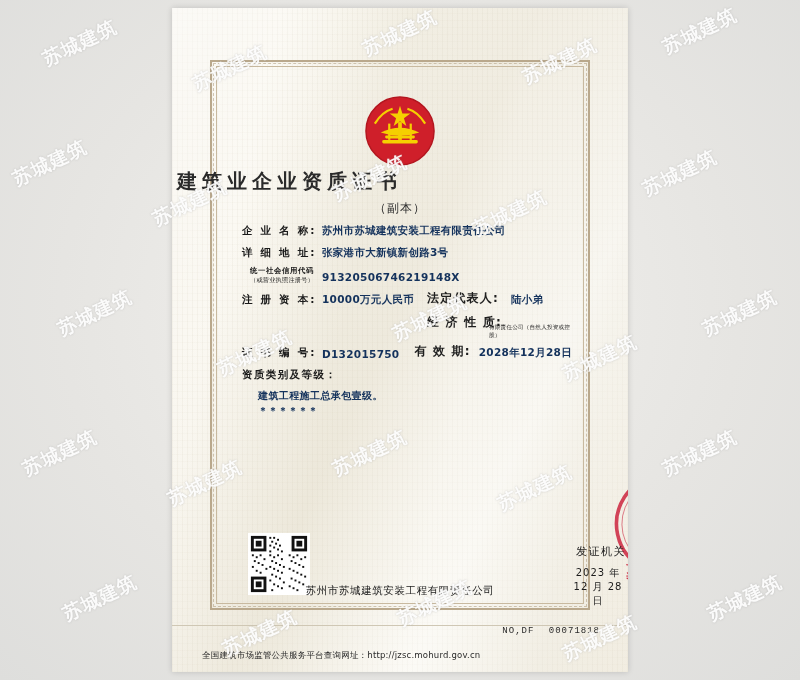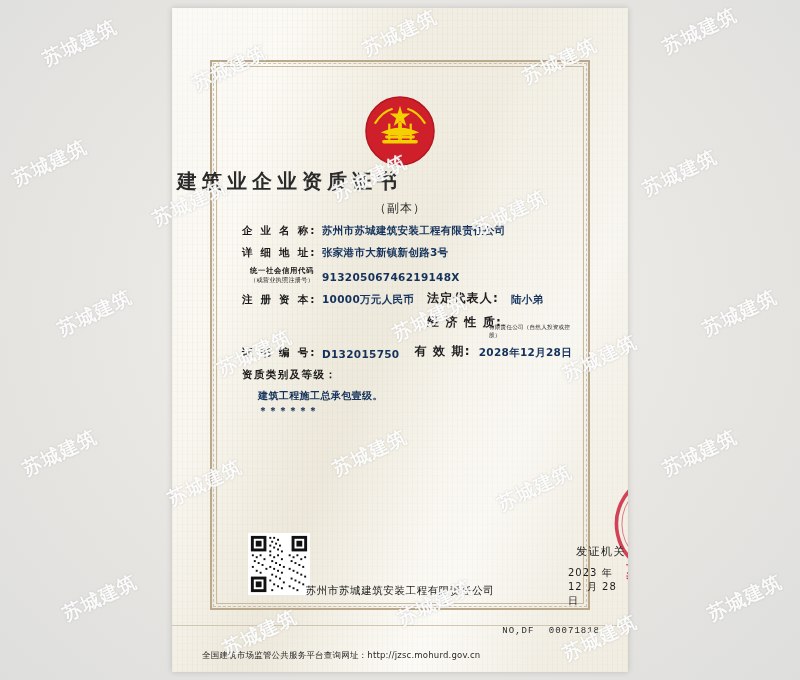--- a/index.html
+++ b/index.html
@@ -239,20 +239,21 @@
     color: #1d1d1d;
   }
   .issue-date {
     position: absolute;
     left: 396px;
     top: 558px;
     font-family: "DejaVu Sans", sans-serif;
     font-size: 10px;
     letter-spacing: 1px;
     color: #1d1d1d;
+    text-align: center;
   }
   .ministry {
     position: absolute;
     left: 0;
     right: 0;
     top: 576px;
     text-align: center;
     font-family: "DejaVu Sans", sans-serif;
     font-size: 10.5px;
     letter-spacing: 0.6px;

